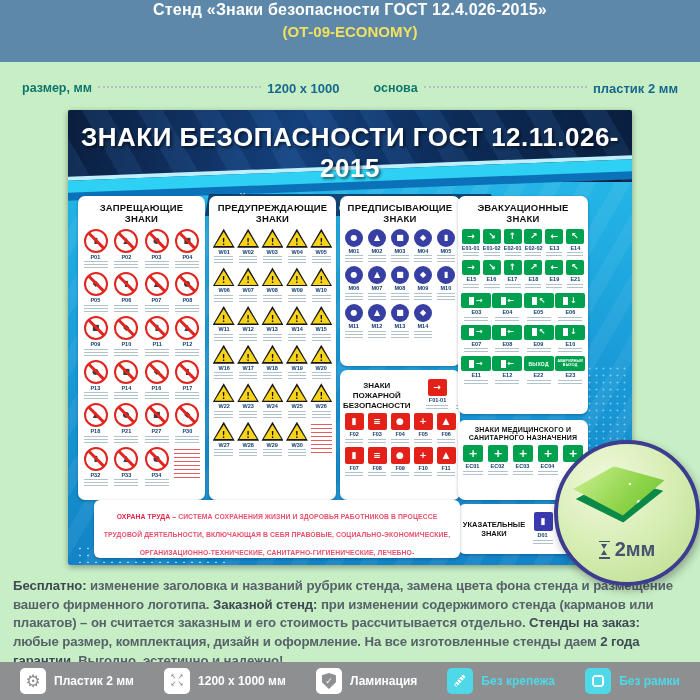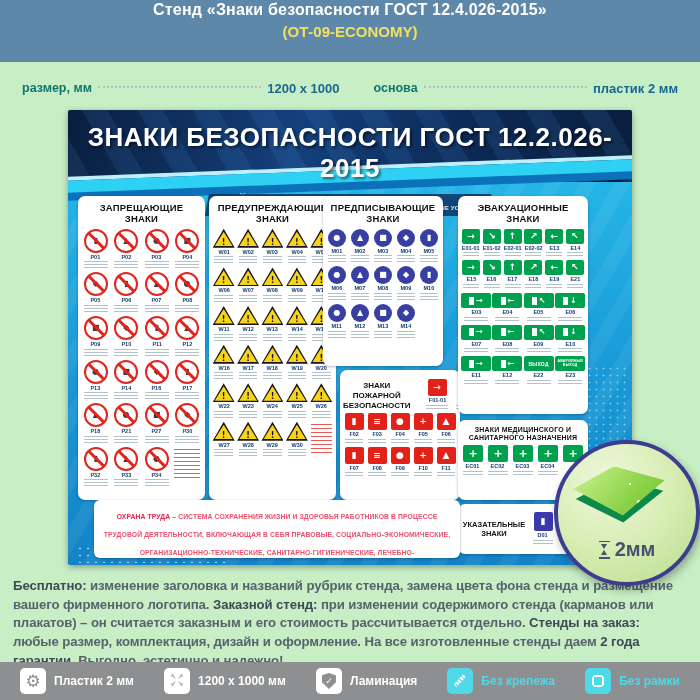--- a/index.html
+++ b/index.html
@@ -40,21 +40,21 @@
   .dots{position:absolute;left:8px;bottom:2px;width:150px;height:18px;opacity:.75;z-index:1;
     background-image:radial-gradient(#cfeefb 1px,transparent 1.3px);background-size:8px 7px;}
   .arc-dots{position:absolute;right:6px;top:255px;width:40px;height:130px;opacity:.55;z-index:1;
     background-image:radial-gradient(#bfeffc .9px,transparent 1.1px);background-size:7px 7px;}
 
   
   .panel{position:absolute;background:#ffffff;border-radius:7px;padding:4px 3px;z-index:5;
     box-shadow:0 1px 3px rgba(0,10,40,.3);box-sizing:border-box;}
   #panel-prohibition{left:10px;top:86px;width:127px;height:304px;}
   #panel-warning{left:141px;top:86px;width:127px;height:304px;}
-  #panel-mandatory{left:255px;top:86px;width:120px;height:170px;}
+  #panel-mandatory{left:272px;top:86px;width:120px;height:170px;}
   #panel-fire{left:272px;top:260px;width:120px;height:130px;}
   #panel-evac{left:390px;top:86px;width:130px;height:218px;}
   #panel-med{left:390px;top:310px;width:130px;height:80px;}
   #panel-dir{left:390px;top:394px;width:130px;height:50px;}
   .ptitle{font-size:9.5px;font-weight:700;color:#101010;text-align:center;line-height:1.15;
     letter-spacing:.2px;margin:3px 2px 4px 2px;}
   .ptitle.small{font-size:7px;margin:2px 2px 3px 2px;}
 
   .grid{display:grid;row-gap:2px;column-gap:1px;justify-items:center;}
   .g4{grid-template-columns:repeat(4,1fr);}
@@ -189,21 +189,21 @@
     <span class="leader"></span>
     <span class="spec-value">пластик 2 мм</span>
   </div>
 
   <div class="stand">
     <div class="stand-body-pattern"></div>
     <div class="stand-head"></div>
     <div class="wave0"></div>
     <div class="wave1"></div>
     <div class="wave2"></div>
-    <div class="stand-title">ЗНАКИ БЕЗОПАСНОСТИ ГОСТ 12.2.026-2015</div>
+    <div class="stand-title">ЗНАКИ БЕЗОПАСНОСТИ ГОСТ 12.11.026-2015</div>
     <div class="chevron">⌄</div>
     <div class="slogan-band">
       <span class="slogan">УЧИТЕСЬ НА ЧУЖИХ ОШИБКАХ, ВСЕХ СВОИХ ВСЁ РАВНО СОВЕРШИТЬ НЕ УСПЕЕТЕ</span>
     </div>
     <div class="dots"></div>
     <div class="arc-dots"></div>
 
     <div class="panel" id="panel-prohibition">
       <div class="ptitle">ЗАПРЕЩАЮЩИЕ ЗНАКИ</div>
       <div class="grid g4" id="grid-prohibition">

